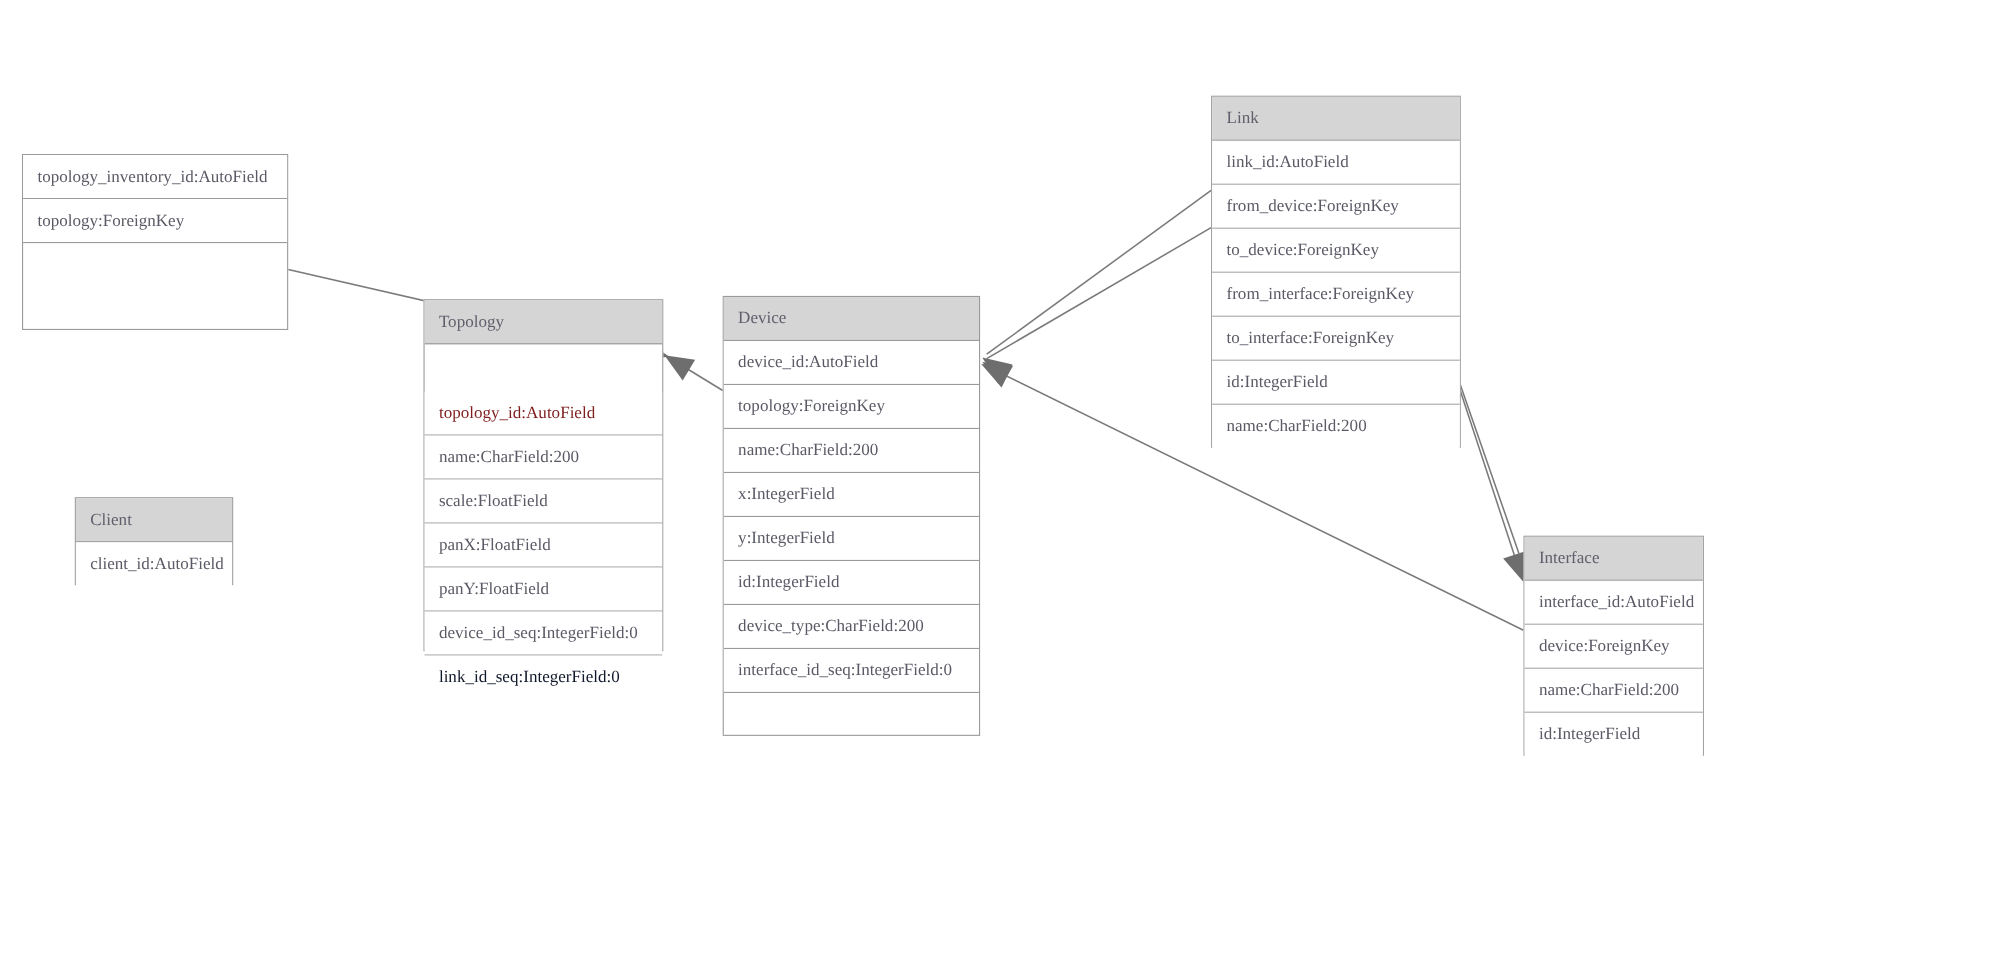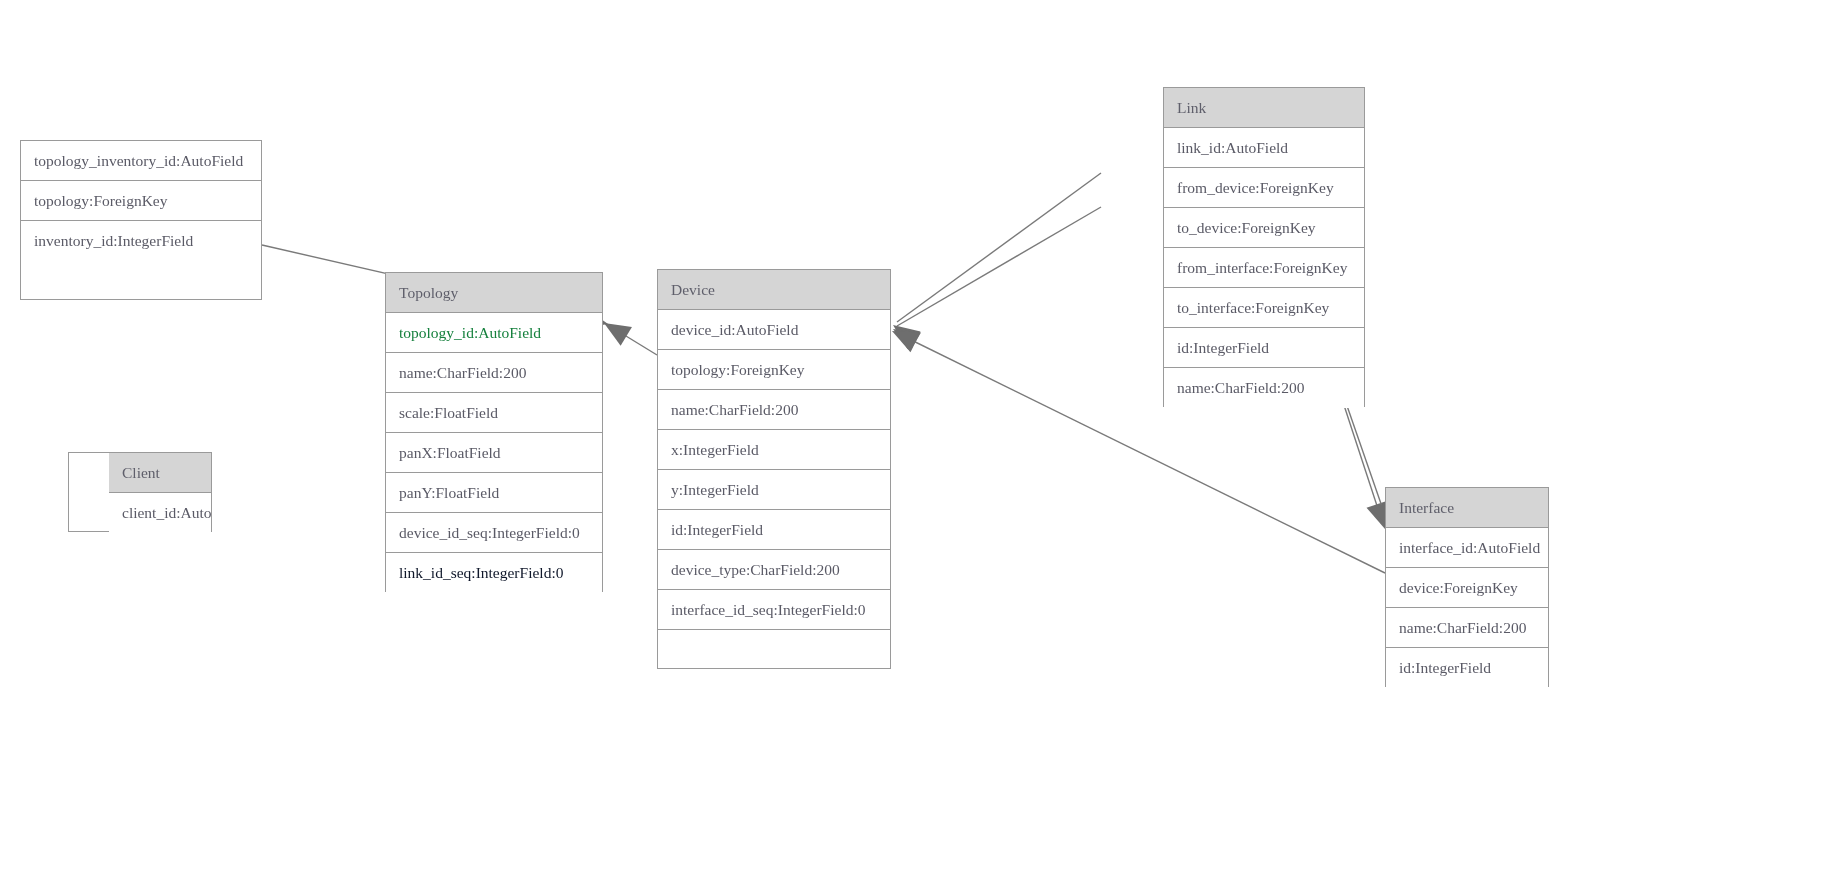--- a/index.html
+++ b/index.html
@@ -92,48 +92,47 @@
       <g>
         <path d="M 1303 279 L 1387 521" stroke="#7a7a7a" stroke-width="1.4" fill="none"></path>
         <polygon points="0,0 -26,-11 -26,11" fill="#6e6e6e" transform="translate(1390,529) rotate(71)"></polygon>
       </g>
     </svg>
 
   <div id="entity-layer">
       <div class="entity" style="left: 20px; top: 140px; width: 242px; height: 160px; border-color: rgb(154, 154, 154);">
         <div class="entity-field" style="border-bottom-color: rgb(154, 154, 154); color: rgb(90, 90, 102);">topology_inventory_id:AutoField</div>
         <div class="entity-field" style="border-bottom-color: rgb(154, 154, 154); color: rgb(90, 90, 102);">topology:ForeignKey</div>
-        <div class="entity-field last" style="border-bottom-color: rgb(154, 154, 154); color: rgb(90, 90, 102);">inventory_id:IntegerField</div>
       </div>
       <div class="entity" style="left: 385px; top: 272px; width: 218px; height: 320px; border-color: rgb(154, 154, 154);">
         <div class="entity-header" style="background: rgb(213, 213, 213); border-bottom-color: rgb(154, 154, 154);">Topology</div>
-        <div class="entity-field" style="border-bottom-color: rgb(154, 154, 154); color: #15803d;">topology_id:AutoField</div>
+        <div class="entity-field" style="border-bottom-color: rgb(154, 154, 154); color: #7f1d1d; margin-top: 43px;">topology_id:AutoField</div>
         <div class="entity-field" style="border-bottom-color: rgb(154, 154, 154); color: rgb(90, 90, 102);">name:CharField:200</div>
         <div class="entity-field" style="border-bottom-color: rgb(154, 154, 154); color: rgb(90, 90, 102);">scale:FloatField</div>
         <div class="entity-field" style="border-bottom-color: rgb(154, 154, 154); color: rgb(90, 90, 102);">panX:FloatField</div>
         <div class="entity-field" style="border-bottom-color: rgb(154, 154, 154); color: rgb(90, 90, 102);">panY:FloatField</div>
         <div class="entity-field" style="border-bottom-color: rgb(154, 154, 154); color: rgb(90, 90, 102);">device_id_seq:IntegerField:0</div>
         <div class="entity-field last" style="border-bottom-color: rgb(154, 154, 154); color: #0f172a;">link_id_seq:IntegerField:0</div>
       </div>
-      <div class="entity" style="left: 68px; top: 452px; width: 144px; height: 80px; border-color: rgb(154, 154, 154); padding-left: 40px;">
+      <div class="entity" style="left: 68px; top: 452px; width: 144px; height: 80px; border-color: rgb(154, 154, 154);">
         <div class="entity-header" style="background: rgb(213, 213, 213); border-bottom-color: rgb(154, 154, 154);">Client</div>
         <div class="entity-field last" style="border-bottom-color: rgb(154, 154, 154); color: rgb(90, 90, 102);">client_id:AutoField</div>
       </div>
       <div class="entity" style="left: 657px; top: 269px; width: 234px; height: 400px; border-color: rgb(154, 154, 154);">
         <div class="entity-header" style="background: rgb(213, 213, 213); border-bottom-color: rgb(154, 154, 154);">Device</div>
         <div class="entity-field" style="border-bottom-color: rgb(154, 154, 154); color: rgb(90, 90, 102);">device_id:AutoField</div>
         <div class="entity-field" style="border-bottom-color: rgb(154, 154, 154); color: rgb(90, 90, 102);">topology:ForeignKey</div>
         <div class="entity-field" style="border-bottom-color: rgb(154, 154, 154); color: rgb(90, 90, 102);">name:CharField:200</div>
         <div class="entity-field" style="border-bottom-color: rgb(154, 154, 154); color: rgb(90, 90, 102);">x:IntegerField</div>
         <div class="entity-field" style="border-bottom-color: rgb(154, 154, 154); color: rgb(90, 90, 102);">y:IntegerField</div>
         <div class="entity-field" style="border-bottom-color: rgb(154, 154, 154); color: rgb(90, 90, 102);">id:IntegerField</div>
         <div class="entity-field" style="border-bottom-color: rgb(154, 154, 154); color: rgb(90, 90, 102);">device_type:CharField:200</div>
         <div class="entity-field" style="border-bottom-color: rgb(154, 154, 154); color: rgb(90, 90, 102);">interface_id_seq:IntegerField:0</div>
       </div>
-      <div class="entity" style="left: 1163px; top: 87px; width: 202px; height: 320px; border-color: rgb(154, 154, 154);">
+      <div class="entity" style="left: 1101px; top: 87px; width: 227px; height: 320px; border-color: rgb(154, 154, 154);">
         <div class="entity-header" style="background: rgb(213, 213, 213); border-bottom-color: rgb(154, 154, 154);">Link</div>
         <div class="entity-field" style="border-bottom-color: rgb(154, 154, 154); color: rgb(90, 90, 102);">link_id:AutoField</div>
         <div class="entity-field" style="border-bottom-color: rgb(154, 154, 154); color: rgb(90, 90, 102);">from_device:ForeignKey</div>
         <div class="entity-field" style="border-bottom-color: rgb(154, 154, 154); color: rgb(90, 90, 102);">to_device:ForeignKey</div>
         <div class="entity-field" style="border-bottom-color: rgb(154, 154, 154); color: rgb(90, 90, 102);">from_interface:ForeignKey</div>
         <div class="entity-field" style="border-bottom-color: rgb(154, 154, 154); color: rgb(90, 90, 102);">to_interface:ForeignKey</div>
         <div class="entity-field" style="border-bottom-color: rgb(154, 154, 154); color: rgb(90, 90, 102);">id:IntegerField</div>
         <div class="entity-field last" style="border-bottom-color: rgb(154, 154, 154); color: rgb(90, 90, 102);">name:CharField:200</div>
       </div>
       <div class="entity" style="left: 1385px; top: 487px; width: 164px; height: 200px; border-color: rgb(154, 154, 154);">

